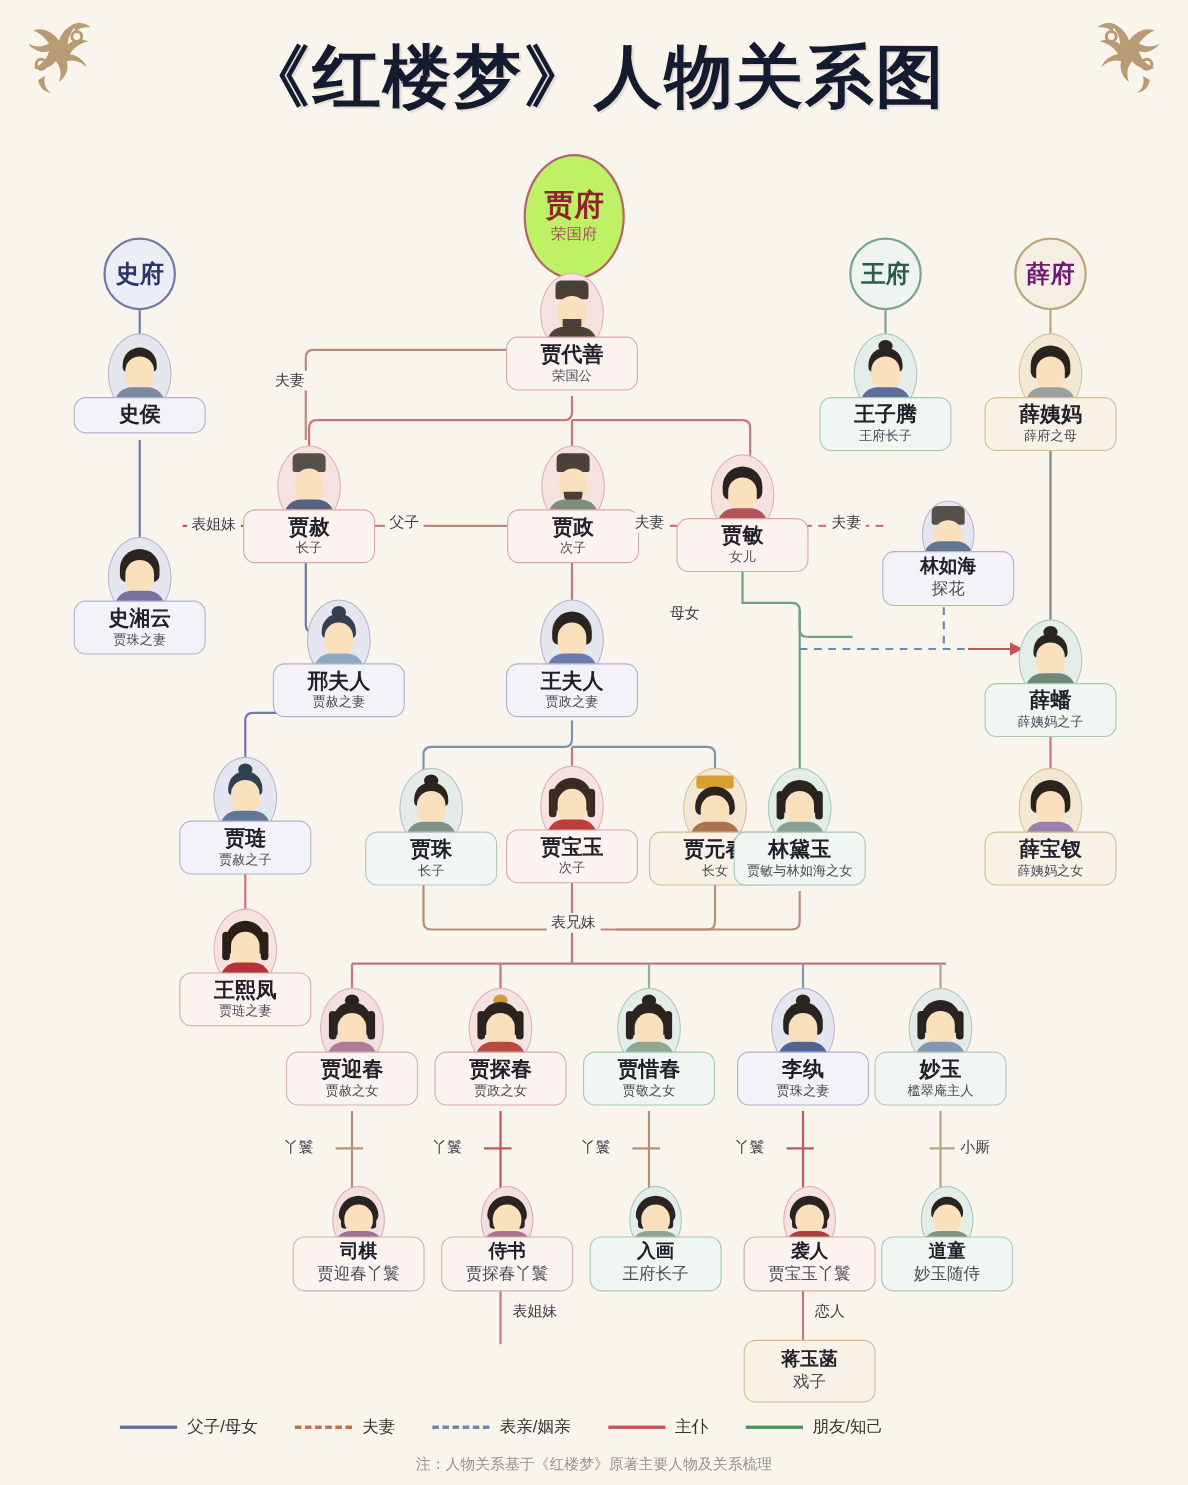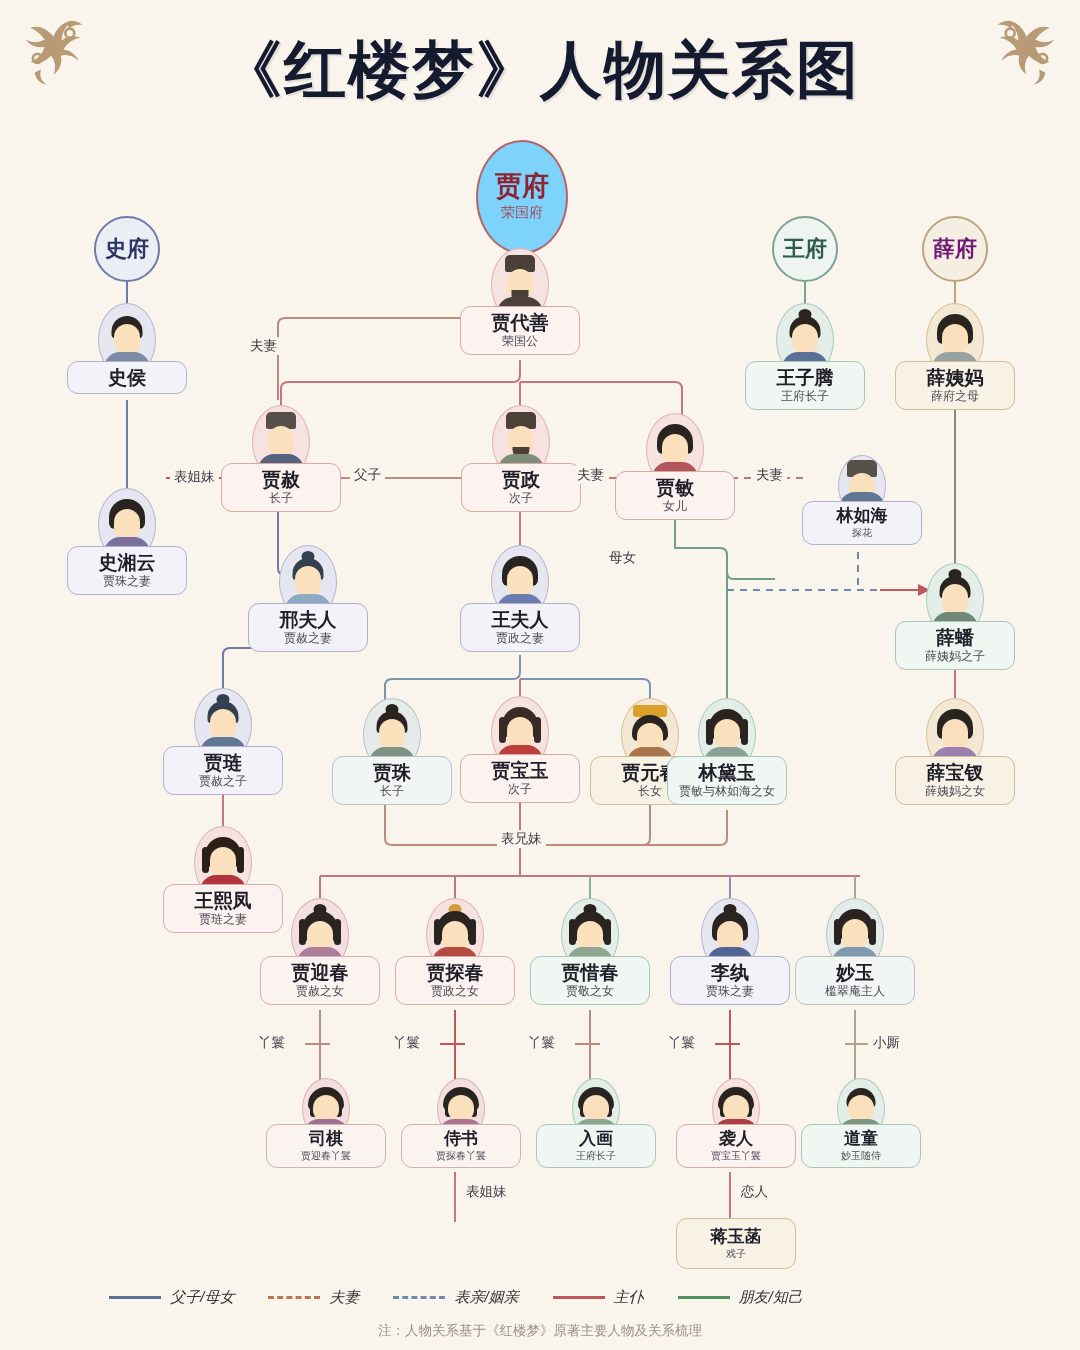--- a/index.html
+++ b/index.html
@@ -29,21 +29,21 @@
     display:flex;align-items:center;justify-content:center;
     font-family:"DejaVu Serif","Liberation Serif",serif;
     font-weight:bold;font-size:22px;box-sizing:border-box;
   }
   .house.sq{border:2px solid #7079a8;background:#eceef6;color:#2c3468;}
   .house.wang{border:2px solid #7ba391;background:#eef4f0;color:#2e5c4c;}
   .house.xue{border:2px solid #bda47c;background:#f5efe3;color:#701a75;}
 
   .rootbadge{
     position:absolute;width:88px;height:110px;border-radius:50%;
-    border:2px solid #b5646a;background:#7dd3fc;
+    border:2px solid #b5646a;background:#bef264;
     display:flex;flex-direction:column;align-items:center;justify-content:center;
     font-family:Liberation Serif, serif;
   }
   .rootbadge .rb-t{font-size:27px;font-weight:bold;color:#8e2430;line-height:1.05;}
   .rootbadge .rb-s{font-size:14px;color:#a3505a;margin-top:3px;}
 
   
   .node{position:absolute;width:120px;}
   .node .av{
     width:58px;height:74px;border-radius:50%;margin:0 auto;
@@ -54,21 +54,21 @@
     border:1.6px solid #ccc;background:#fff;
     padding:4px 5px 5px;text-align:center;box-sizing:border-box;
   }
   .node .nm{
     font-family:"DejaVu Serif","Liberation Serif",serif;
     font-weight:bold;font-size:19px;color:#20202a;line-height:1.16;white-space:nowrap;
   }
   .node .sub{font-size:12px;color:#4a4a55;line-height:1.22;margin-top:1px;}
   .node.small .av{width:48px;height:62px;}
   .node.small .nm{font-size:17px;}
-  .node.small .sub{font-size:10px;}
+  .node.small .sub{font-size:15px;}
   .node.tiny .box{padding:4px 6px;}
 
   
   .p-red   .av{background:#f6e2e0;border:1.5px solid #dfb3b0;}
   .p-red   .box{border-color:#d9a9a6;background:#fcf2ef;}
   .p-blue  .av{background:#e6e6f1;border:1.5px solid #b4b7d1;}
   .p-blue  .box{border-color:#aeb2cf;background:#f2f2f8;}
   .p-green .av{background:#e3eee8;border:1.5px solid #abcabb;}
   .p-green .box{border-color:#a8c7b8;background:#f0f6f2;}
   .p-tan   .av{background:#f3e8d4;border:1.5px solid #d8c09a;}
@@ -98,21 +98,21 @@
 
   
   .elab{
     position:absolute;font-size:13.5px;color:#3a3a44;background:#faf5ec;
     padding:0 4px;white-space:nowrap;
     font-family:"DejaVu Sans","Liberation Sans",sans-serif;
   }
 
   
   #legend{position:absolute;left:0;top:1288px;width:912px;
-          display:flex;justify-content:center;gap:34px;font-style:italic;}
+          display:flex;justify-content:center;gap:34px;}
   .lg{display:flex;align-items:center;gap:9px;}
   .lg .sw{width:52px;height:0;border-top-width:3px;border-top-style:solid;}
   .lg .lt{font-size:15px;color:#333;}
   #note{position:absolute;left:0;top:1322px;width:1080px;text-align:center;
         font-size:13.5px;color:#9a9086;}
 </style>
 </head>
 <body>
 
 <div id="stage">

